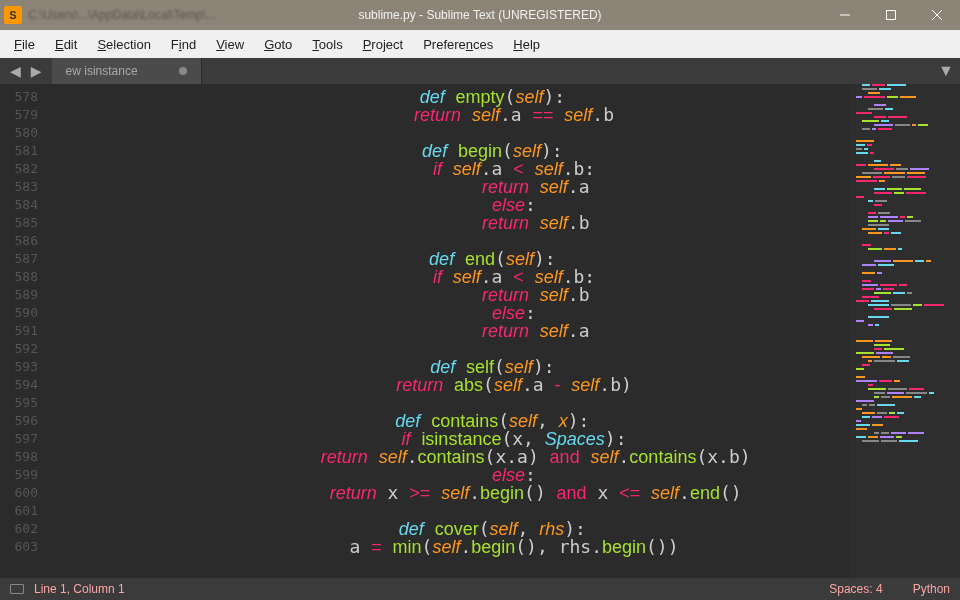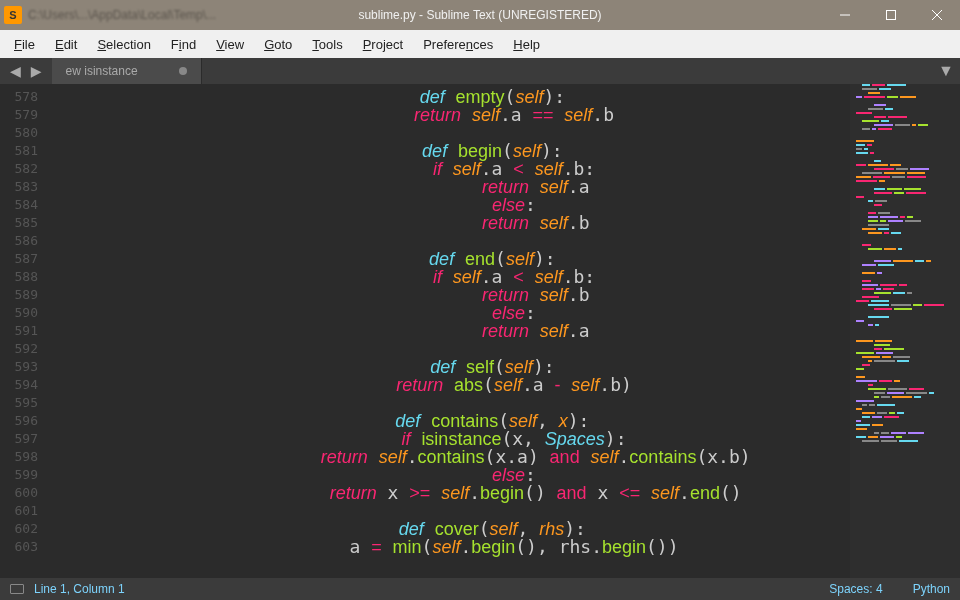--- a/index.html
+++ b/index.html
@@ -29,21 +29,21 @@
 .gutter { width: 48px; background: #2b2b2b; color: #555; font-family: Consolas, monospace; font-size: 13px; text-align: right; padding: 4px 10px 4px 0; line-height: 18px; }
 .code { flex: 1; font-family: Consolas, monospace; font-size: 18px; color: #ccc; padding: 4px 0; line-height: 18px; white-space: pre; overflow: hidden; text-align: center; }
 .minimap { width: 110px; background: #2e2e2e; position: relative; overflow: hidden; }
 .minimap-lines { position: absolute; top: 0; left: 6px; right: 6px; }
 .mini-line { height: 2px; margin-bottom: 2px; display: flex; gap: 2px; }
 .mini-seg { height: 2px; }
 .mc1 { background: #66d9ef; } .mc2 { background: #a6e22e; } .mc3 { background: #f92672; } .mc4 { background: #fd971f; } .mc5 { background: #888; } .mc6 { background: #ae81ff; }
 .watermark { position: absolute; right: 115px; bottom: 10px; color: rgba(180,180,180,0.3); font-size: 38px; font-weight: bold; letter-spacing: -2px; display: flex; align-items: center; }
 .watermark-shape { width: 42px; height: 42px; border: 3px solid rgba(180,180,180,0.3); border-radius: 6px 14px 14px 6px; margin-right: 4px; position: relative; }
 .watermark-shape::after { content: ''; position: absolute; left: 8px; top: 10px; right: 6px; height: 3px; background: rgba(180,180,180,0.25); box-shadow: 0 8px 0 rgba(180,180,180,0.25); }
-.statusbar { height: 22px; background: #3b3b3b; display: flex; align-items: center; font-size: 12px; color: #7dd3fc; padding: 8px 10px; }
+.statusbar { height: 22px; background: #3b3b3b; display: flex; align-items: center; font-size: 12px; color: #fca5a5; padding: 8px 10px; }
 .status-left { display: flex; align-items: center; gap: 10px; }
 .status-icon { width: 14px; height: 10px; border: 1px solid #888; border-radius: 1px; }
 .status-right { margin-left: auto; display: flex; gap: 30px; }
 
 .kw { color: #f92672; font-style: italic; }
 .kw2 { color: #66d9ef; font-style: italic; }
 .fn { color: #a6e22e; }
 .self { color: #fd971f; font-style: italic; }
 .param { color: #fd971f; font-style: italic; }
 .op { color: #f92672; }

